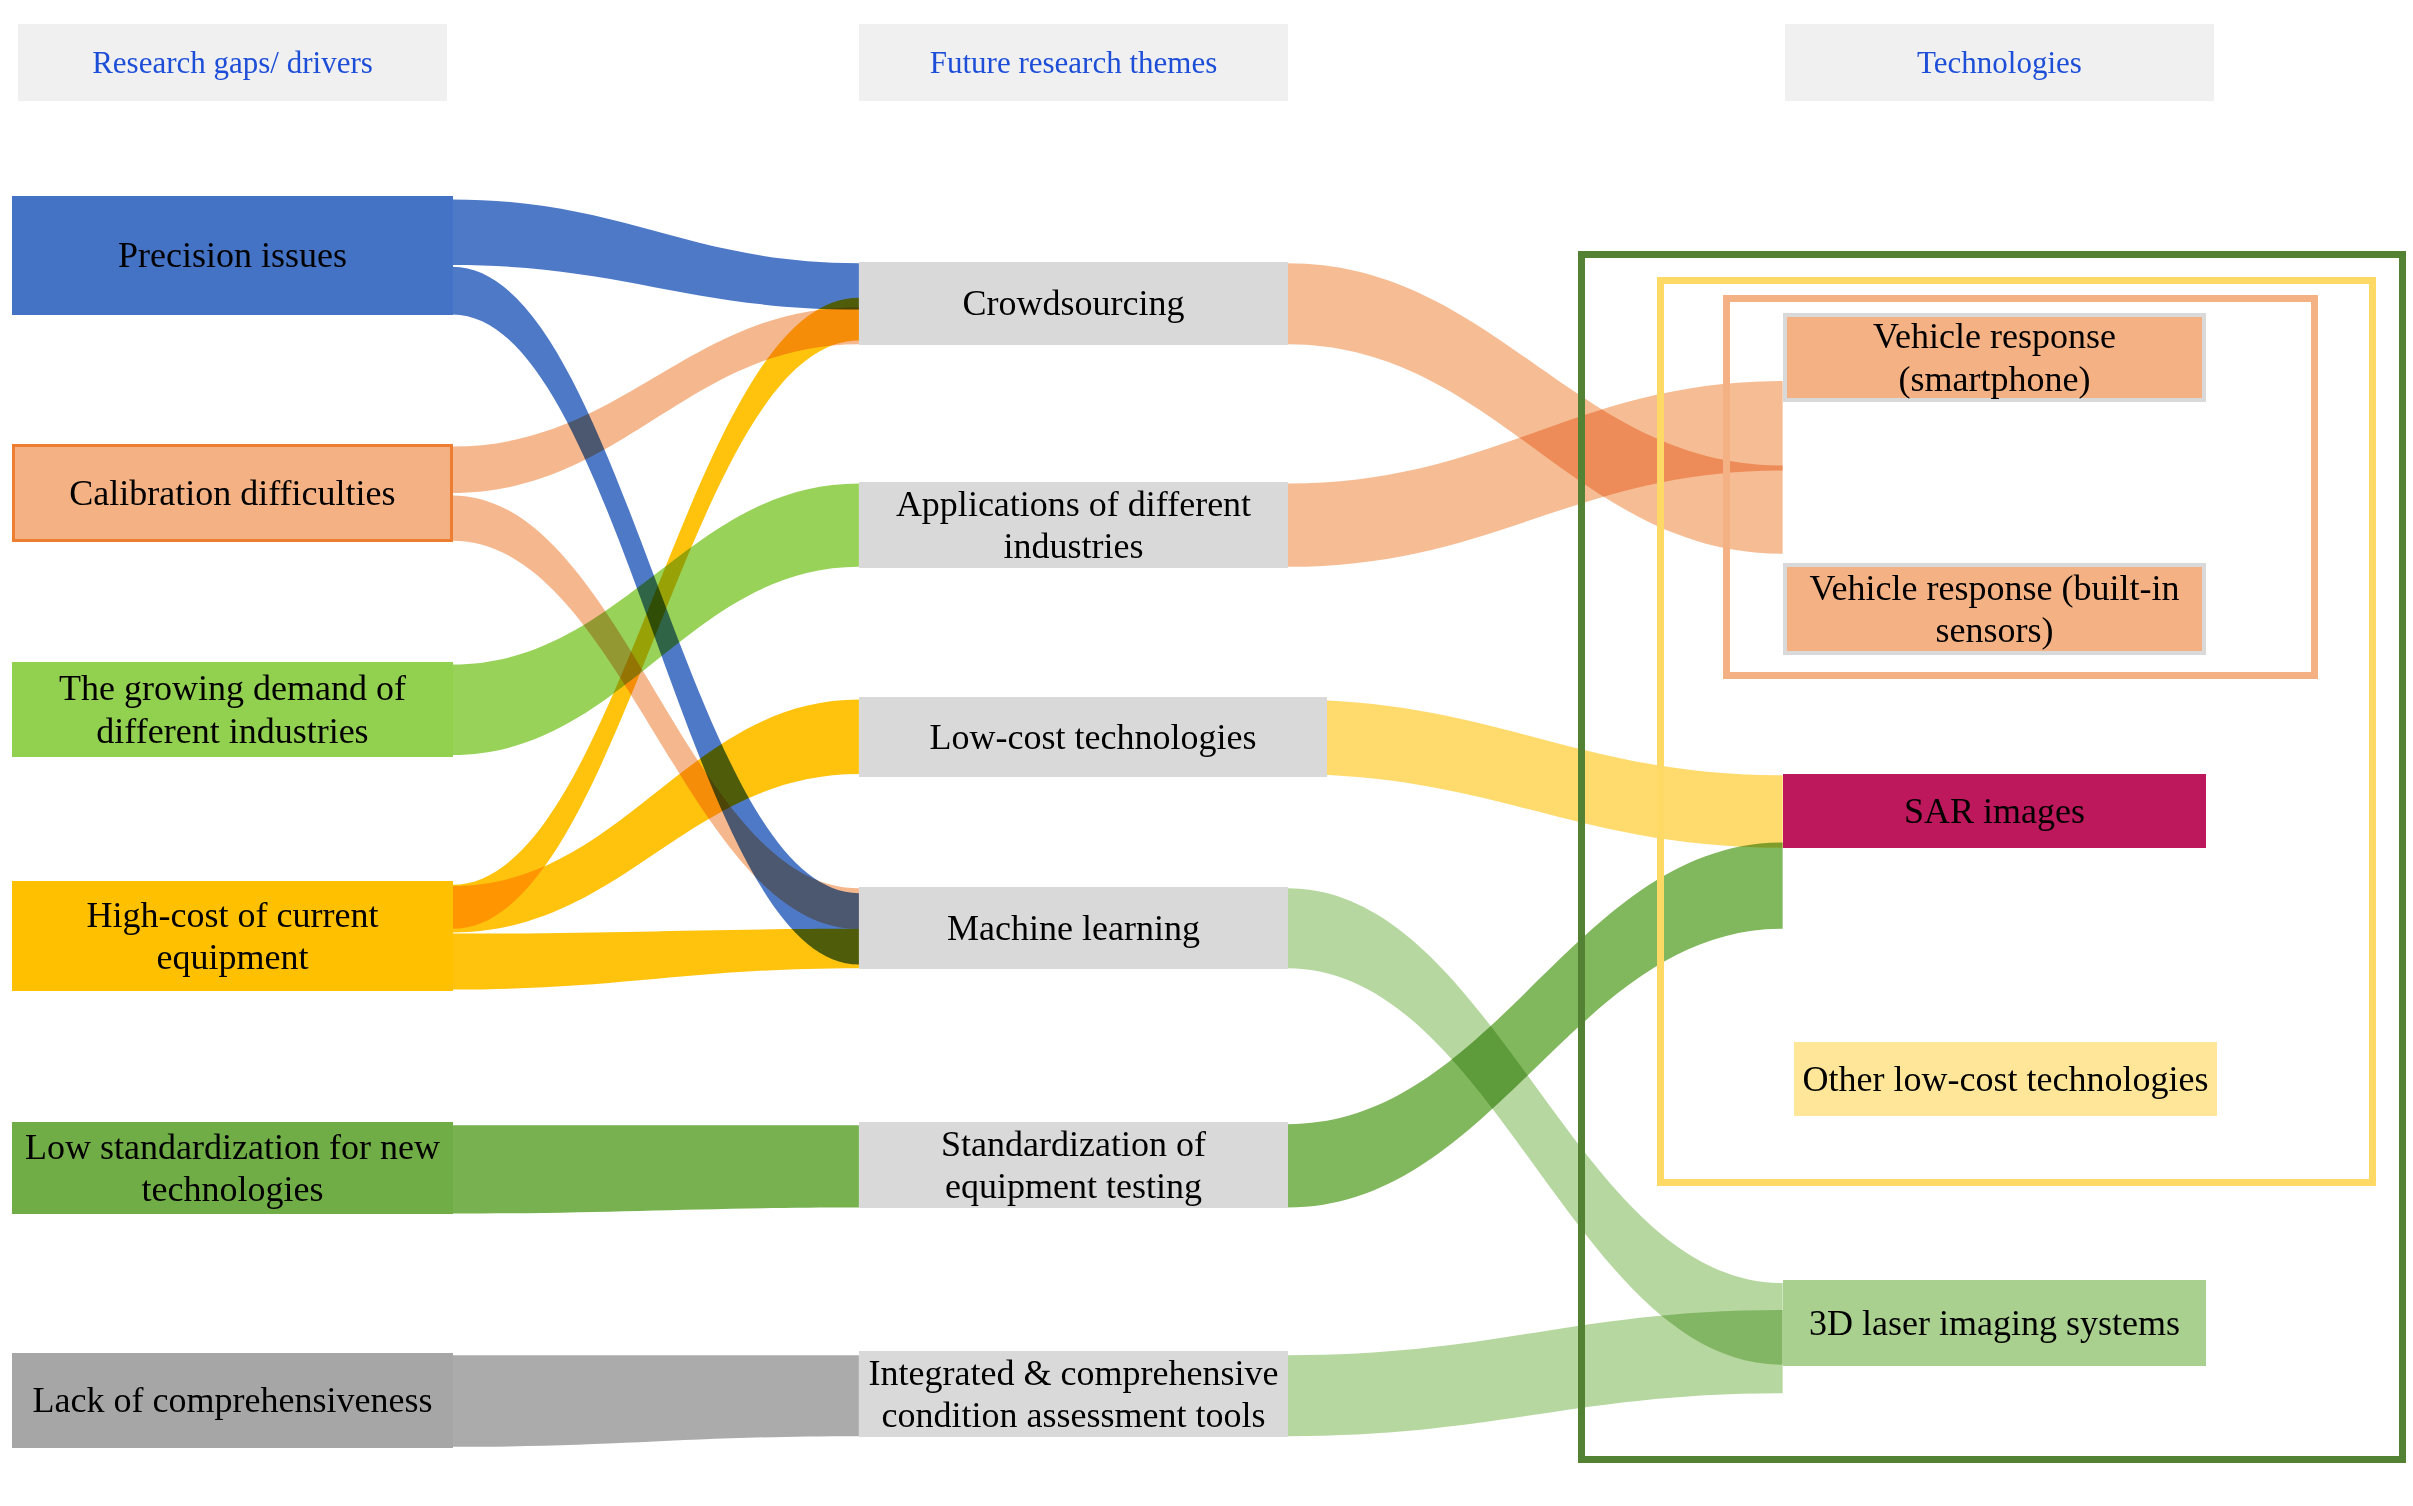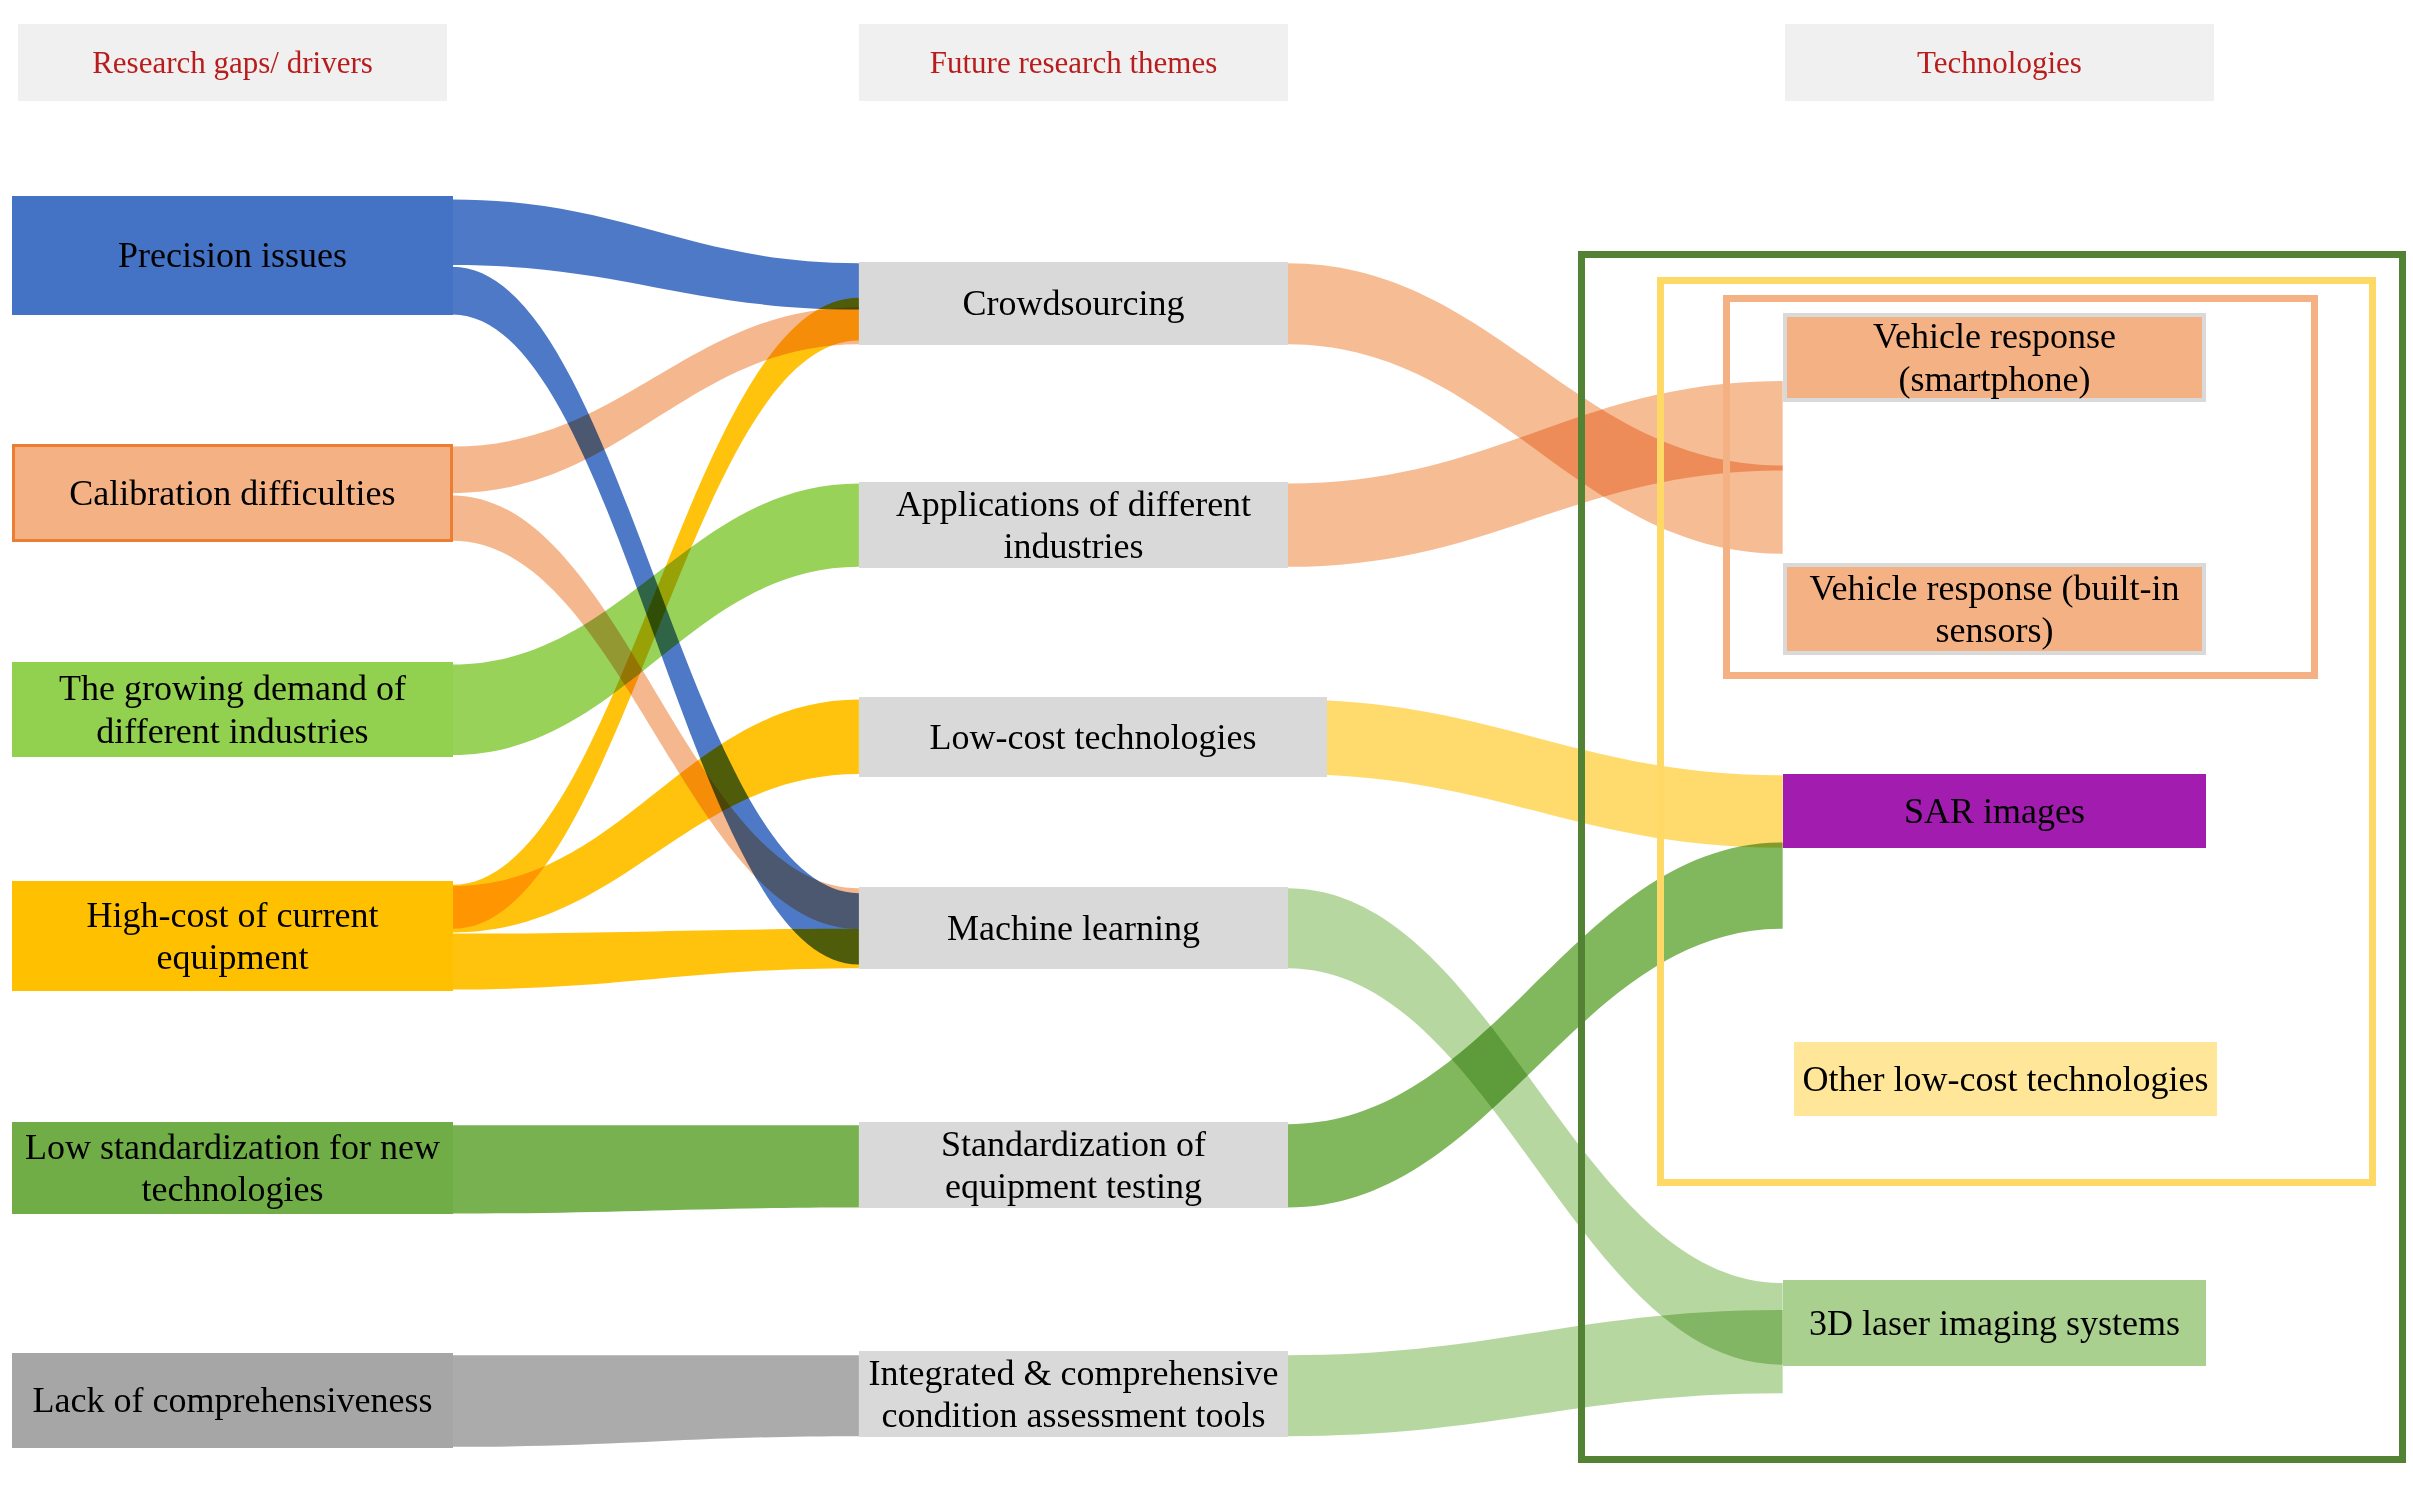--- a/index.html
+++ b/index.html
@@ -1,21 +1,21 @@
 <!DOCTYPE html>
 <html style="font-size:9.5px"><head>
 <meta charset="utf-8">
 <style>
   html,body{margin:0;padding:0;background:#ffffff;}
   body{font-family:"Liberation Serif", serif;}
   #stage{position:relative;width:2413px;height:1507px;background:#fff;overflow:hidden;}
 
   .col-header{
     position:absolute;background:#f0f0f0;display:flex;align-items:center;justify-content:center;
-    color:#b91c1c;font-size:31px;font-family:"Liberation Serif", serif;
+    color:#1d4ed8;font-size:31px;font-family:"Liberation Serif", serif;
   }
 
   .node{
     position:absolute;display:flex;align-items:center;justify-content:center;text-align:center;
     color:#000;font-size:36px;line-height:1.18;font-family:"Liberation Serif", serif;
     box-sizing:border-box;padding:2.4px 8.3px;z-index:6;
   }
   .node span{display:block;width:100%;}
 
   .grpbox{position:absolute;box-sizing:border-box;background:transparent;z-index:3;}
@@ -116,21 +116,21 @@
   <div class="node" id="M5" style="left: 859px; top: 1351px; width: 429px; height: 86px; background: rgb(217, 217, 217);">
     <span>Integrated &amp; comprehensive condition assessment tools</span>
     </div>
 
   <div class="node" id="R0" style="left: 1783px; top: 313px; width: 423px; height: 89px; background: rgb(244, 177, 131); border: 4.2px solid rgb(217, 217, 217);">
     <span>Vehicle response (smartphone)</span>
     </div>
   <div class="node" id="R1" style="left: 1783px; top: 563px; width: 423px; height: 92px; background: rgb(244, 177, 131); border: 4.2px solid rgb(217, 217, 217);">
     <span>Vehicle response (built-in sensors)</span>
     </div>
-  <div class="node" id="R2" style="left: 1783px; top: 774px; width: 423px; height: 74px; background: #a21caf;">
+  <div class="node" id="R2" style="left: 1783px; top: 774px; width: 423px; height: 74px; background: #be185d;">
     <span>SAR images</span>
     </div>
   <div class="node" id="R3" style="left: 1783px; top: 1042px; width: 423px; height: 74px; background: rgb(255, 230, 153); margin-left: 11px;">
     <span>Other low-cost technologies</span>
     </div>
   <div class="node" id="R4" style="left: 1783px; top: 1280px; width: 423px; height: 86px; background: rgb(169, 208, 142);">
     <span>3D laser imaging systems</span>
     </div>
 
 </div>

